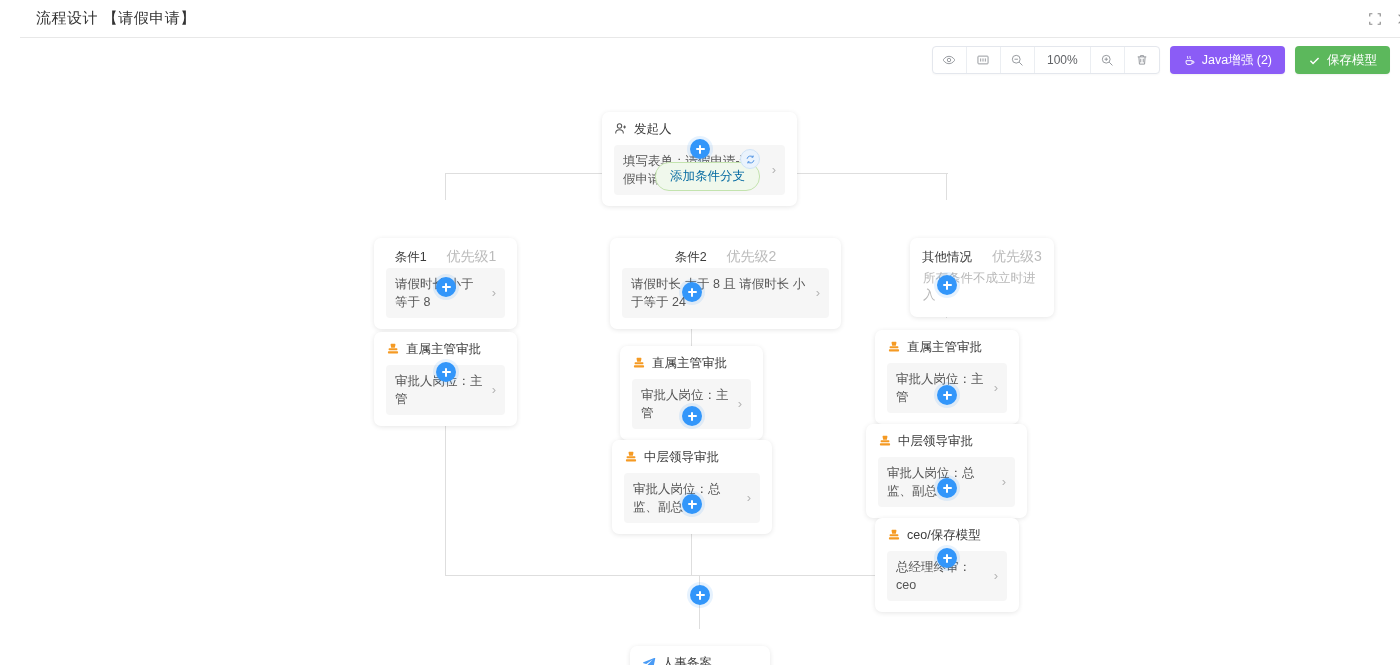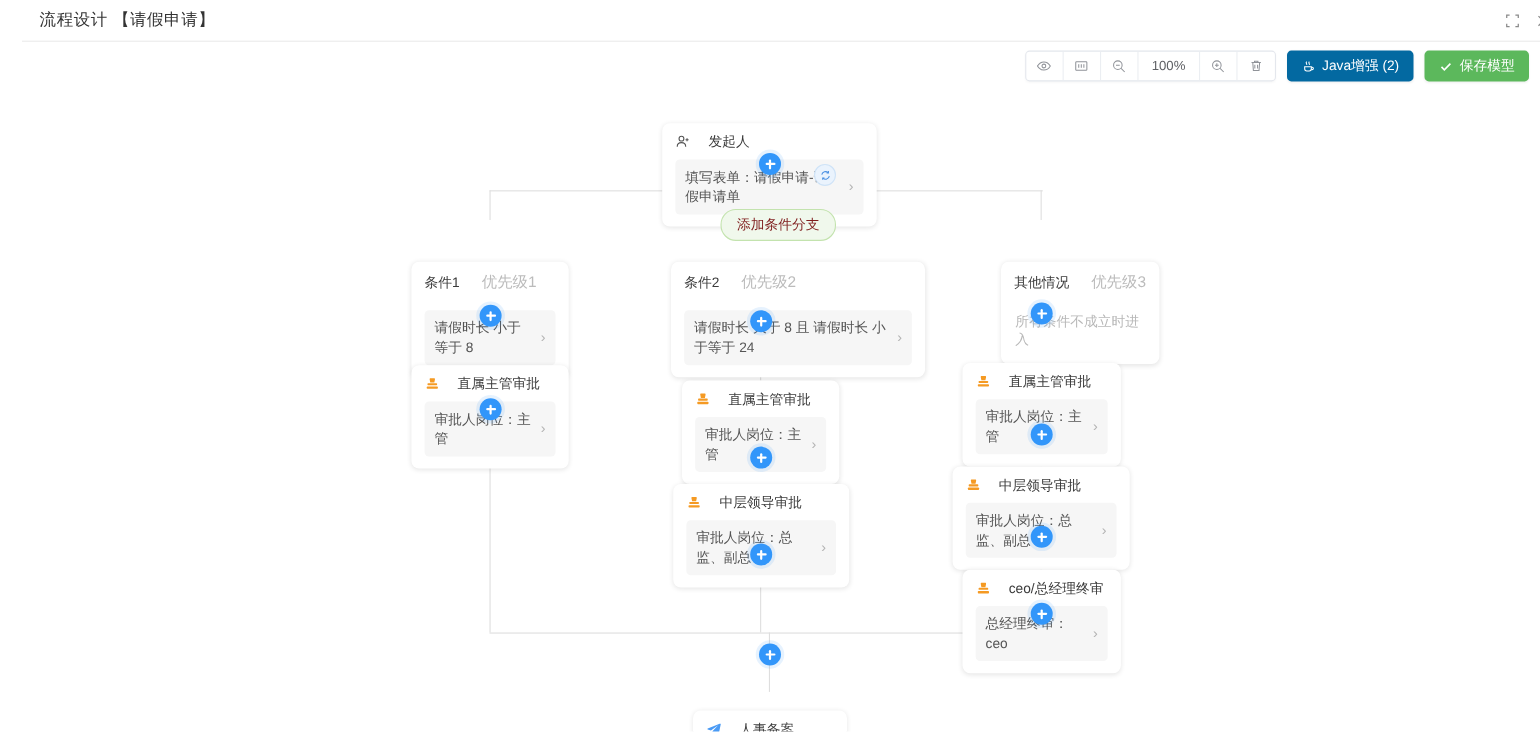--- a/index.html
+++ b/index.html
@@ -58,21 +58,21 @@
     border-right: 1px solid #ebeef2;
     cursor: default;
   }
   .btn-primary, .btn-success {
     height: 28px; padding: 0 13px;
     display: flex; align-items: center; gap: 6px;
     border-radius: 4px; color: #fff; font-size: 12.5px;
     cursor: pointer; white-space: nowrap;
     box-shadow: 0 1px 2px rgba(0,0,0,.06);
   }
-  .btn-primary { background: #0369a1; }
+  .btn-primary { background: #8b5cf6; }
   .btn-success { background: #5cb85c; }
   .btn-primary svg, .btn-success svg { width: 13px; height: 13px; display:block; }
 
   
   .canvas {
     position: absolute; top: 38px; left: 0;
     width: 1400px; height: 627px;
     background: #ffffff;
     overflow: hidden;
   }
@@ -103,64 +103,63 @@
   .node {
     position: absolute;
     background: #fff;
     border-radius: 7px;
     box-shadow: 0 1px 5px rgba(0,0,0,.10);
     padding: 10px 12px 11px 12px;
     cursor: pointer;
     z-index: 5;
   }
   .node-hd {
-    display: flex; align-items: center; gap: 16px;
+    display: flex; align-items: center; gap: 6px;
     font-size: 12.5px; color: #3b3b3b;
     margin-bottom: 9px;
     line-height: 1;
   }
   .node-hd .nm { font-size: 12.5px; }
   .node-ico { width: 14px; height: 14px; display: block; flex: none; }
   .node-body {
     background: #f6f6f6;
     border-radius: 4px;
     padding: 7px 9px;
     font-size: 12.5px; color: #555;
     display: flex; align-items: center; justify-content: space-between;
     gap: 8px;
     line-height: 1.45;
   }
   .node-body .txt { flex: 1; }
   .chev { color: #b4b4b4; font-size: 13px; flex: none; }
 
   
   .cond-hd {
-    display: flex; align-items: baseline; justify-content: flex-start;
-    margin-bottom: 16px;
+    display: flex; align-items: baseline; justify-content: center;
+    margin-bottom: 2px;
     gap: 20px;
   }
   .cond-hd .cname { font-size: 12.5px; color: #3b3b3b; }
   .cond-hd .cprio { font-size: 14px; color: #bbbbbb; }
   .cond-plain {
     font-size: 12.5px; color: #b8b8b8; padding: 2px 1px;
   }
 
   
   .branch-pill {
     position: absolute;
     background: #f0f8ec;
     border: 1px solid #c3e3ae;
     border-radius: 14px;
-    color: #7f1d1d;
+    color: #0369a1;
     font-size: 12.5px;
     padding: 5px 14px;
     cursor: pointer;
     z-index: 6;
     white-space: nowrap;
-    margin-top: 28px;
   }
   .sync-btn {
     position: absolute;
     width: 20px; height: 20px; border-radius: 50%;
     background: #eaf3fd; border: 1px solid #cfe3f7;
     display: flex; align-items: center; justify-content: center;
     cursor: pointer; z-index: 6;
   }
   .sync-btn svg { width: 11px; height: 11px; display: block; color: #4a90e2; }
 </style>
@@ -431,21 +430,21 @@
 
     <div class="node" style="left:875px; top:480px; width:144px;">
       <div class="node-hd">
         <span class="node-ico">
           <svg viewBox="0 0 16 16" fill="#f59a23">
             <path d="M6.2 2.1h3.6c.7 0 1.1.6.95 1.25L10.1 6.6h-4.2L5.25 3.35C5.1 2.7 5.5 2.1 6.2 2.1z"></path>
             <rect x="3" y="7.2" width="10" height="2.2" rx=".7"></rect>
             <rect x="2.2" y="10.6" width="11.6" height="2.5" rx=".8"></rect>
           </svg>
         </span>
-        <span class="nm">ceo/总经理终审</span>
+        <span class="nm">ceo/保存模型</span>
       </div>
       <div class="node-body">
         <span class="txt">总经理终审：ceo</span>
         <span class="chev">›</span>
       </div>
     </div>
 
     <div class="ln ln-v" style="left:946px; top:537px; height:0px;"></div>
     <div class="ln ln-v" style="left:946px; top:537px; height:1px;"></div>
     <div class="plus" style="left:937px; top:510px;"></div>

